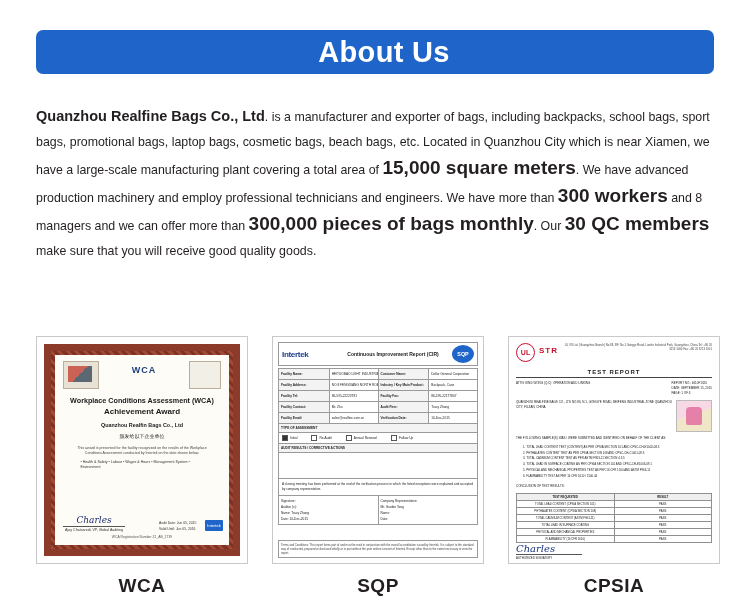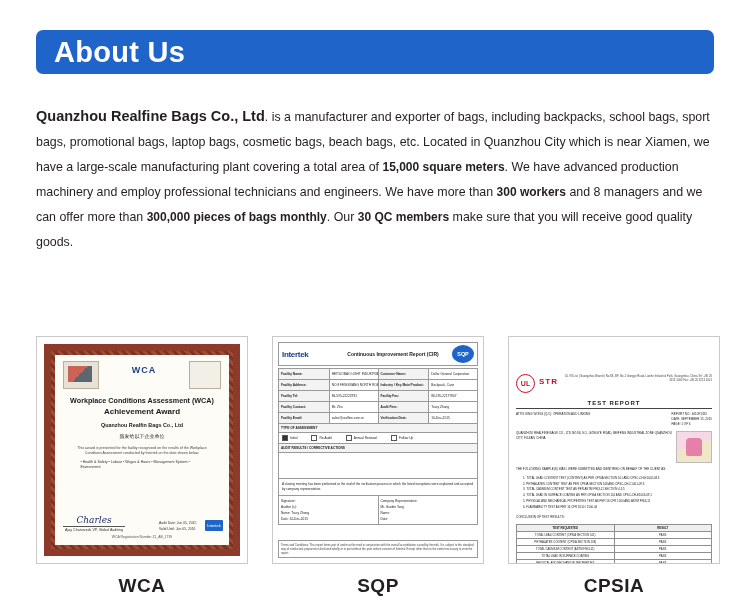--- a/index.html
+++ b/index.html
@@ -32,37 +32,37 @@
     align-items: center;
   }
   .banner-text {
     color: #ffffff;
     font-size: 29px;
     font-weight: bold;
     letter-spacing: 0.3px;
     padding-left: 18px;
     line-height: 1;
   }
-  #banner-about { top: 30px; }
+  #banner-about { top: 30px; justify-content: center; }
   #banner-capability { top: 274px; }
 
   
   .about-body {
     position: absolute;
     left: 36px;
     top: 92px;
     width: 684px;
     font-size: 12.4px;
     color: #231f20;
     line-height: 25px;
     text-align: left;
   }
   .about-body .strong {
     font-weight: bold;
-    font-size: 12px;
+    font-size: 19px;
   }
   .about-body .lead {
     font-weight: bold;
     font-size: 14.5px;
   }
 
   
   .certs {
     position: absolute;
     left: 36px;
@@ -385,21 +385,20 @@
     box-sizing: border-box;
     font-size: 3.2px;
     color: #222;
     display: flex;
     flex-direction: column;
   }
   .ul-head {
     display: flex;
     align-items: flex-start;
     gap: 4px;
-    margin-top: 31px;
   }
   .ul-mark {
     width: 17px; height: 17px;
     border: 1.4px solid #c8102e;
     border-radius: 50%;
     color: #c8102e;
     font-size: 7px;
     font-weight: bold;
     display: flex;
     align-items: center;

